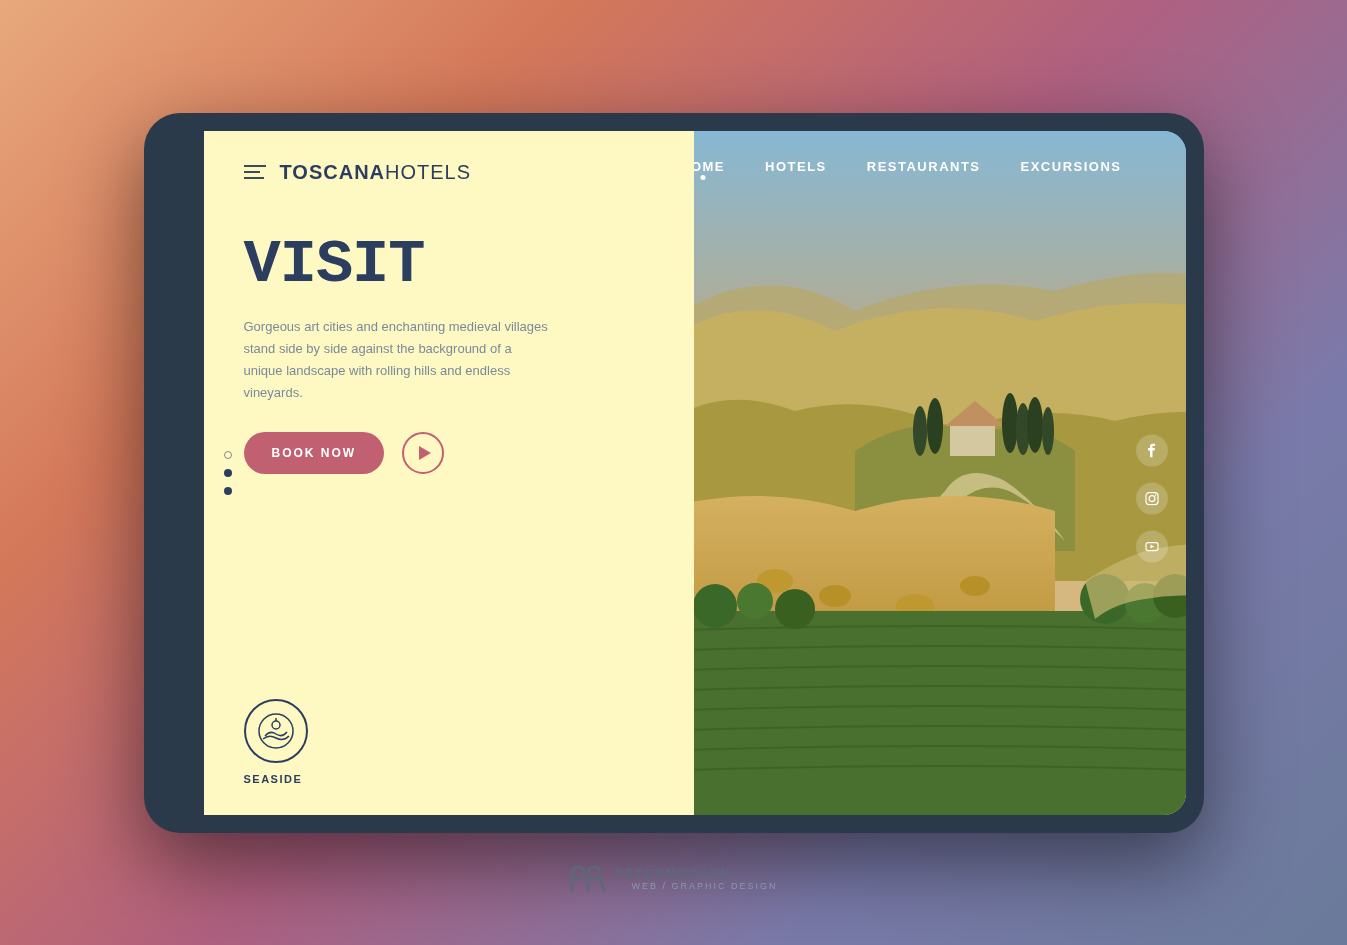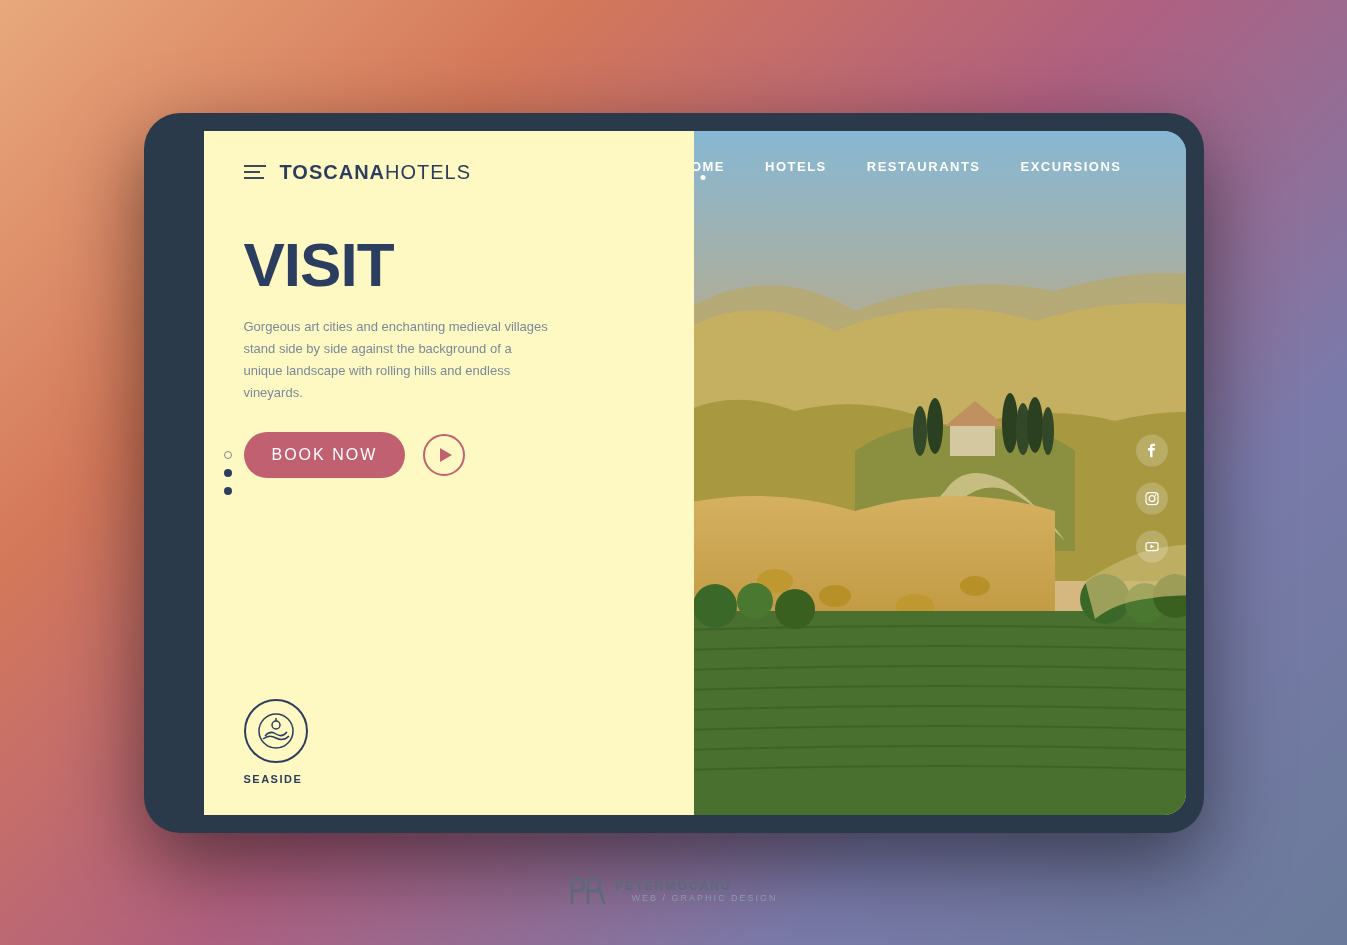--- a/index.html
+++ b/index.html
@@ -125,21 +125,21 @@
       text-transform: uppercase;
       margin-bottom: 10px;
     }
 
     .main-title {
       font-size: 62px;
       font-weight: 900;
       color: #2c3e60;
       line-height: 1.0;
       margin-bottom: 20px;
-      font-family: Liberation Sans, sans-serif;
+      font-family: Liberation Mono, monospace;
       letter-spacing: -1px;
     }
 
     .description {
       font-size: 13px;
       color: #7a8a9a;
       line-height: 1.7;
       max-width: 310px;
       margin-bottom: 28px;
     }
@@ -149,22 +149,22 @@
       align-items: center;
       gap: 18px;
       margin-bottom: 50px;
     }
 
     .book-btn {
       background: #c06070;
       color: #fff;
       border: none;
       padding: 14px 28px;
-      font-size: 16px;
-      font-weight: 400;
+      font-size: 12px;
+      font-weight: 700;
       letter-spacing: 2px;
       border-radius: 30px;
       cursor: pointer;
       text-transform: uppercase;
     }
 
     .play-btn {
       width: 42px;
       height: 42px;
       border-radius: 50%;
@@ -312,21 +312,21 @@
       align-items: center;
       justify-content: center;
       cursor: pointer;
       color: #fff;
       font-size: 14px;
     }
 
     
     .footer-watermark {
       position: absolute;
-      bottom: 40px;
+      bottom: 52px;
       left: 50%;
       transform: translateX(-50%);
       display: flex;
       flex-direction: column;
       align-items: center;
       gap: 6px;
       z-index: 5;
     }
 
     .watermark-logo {

